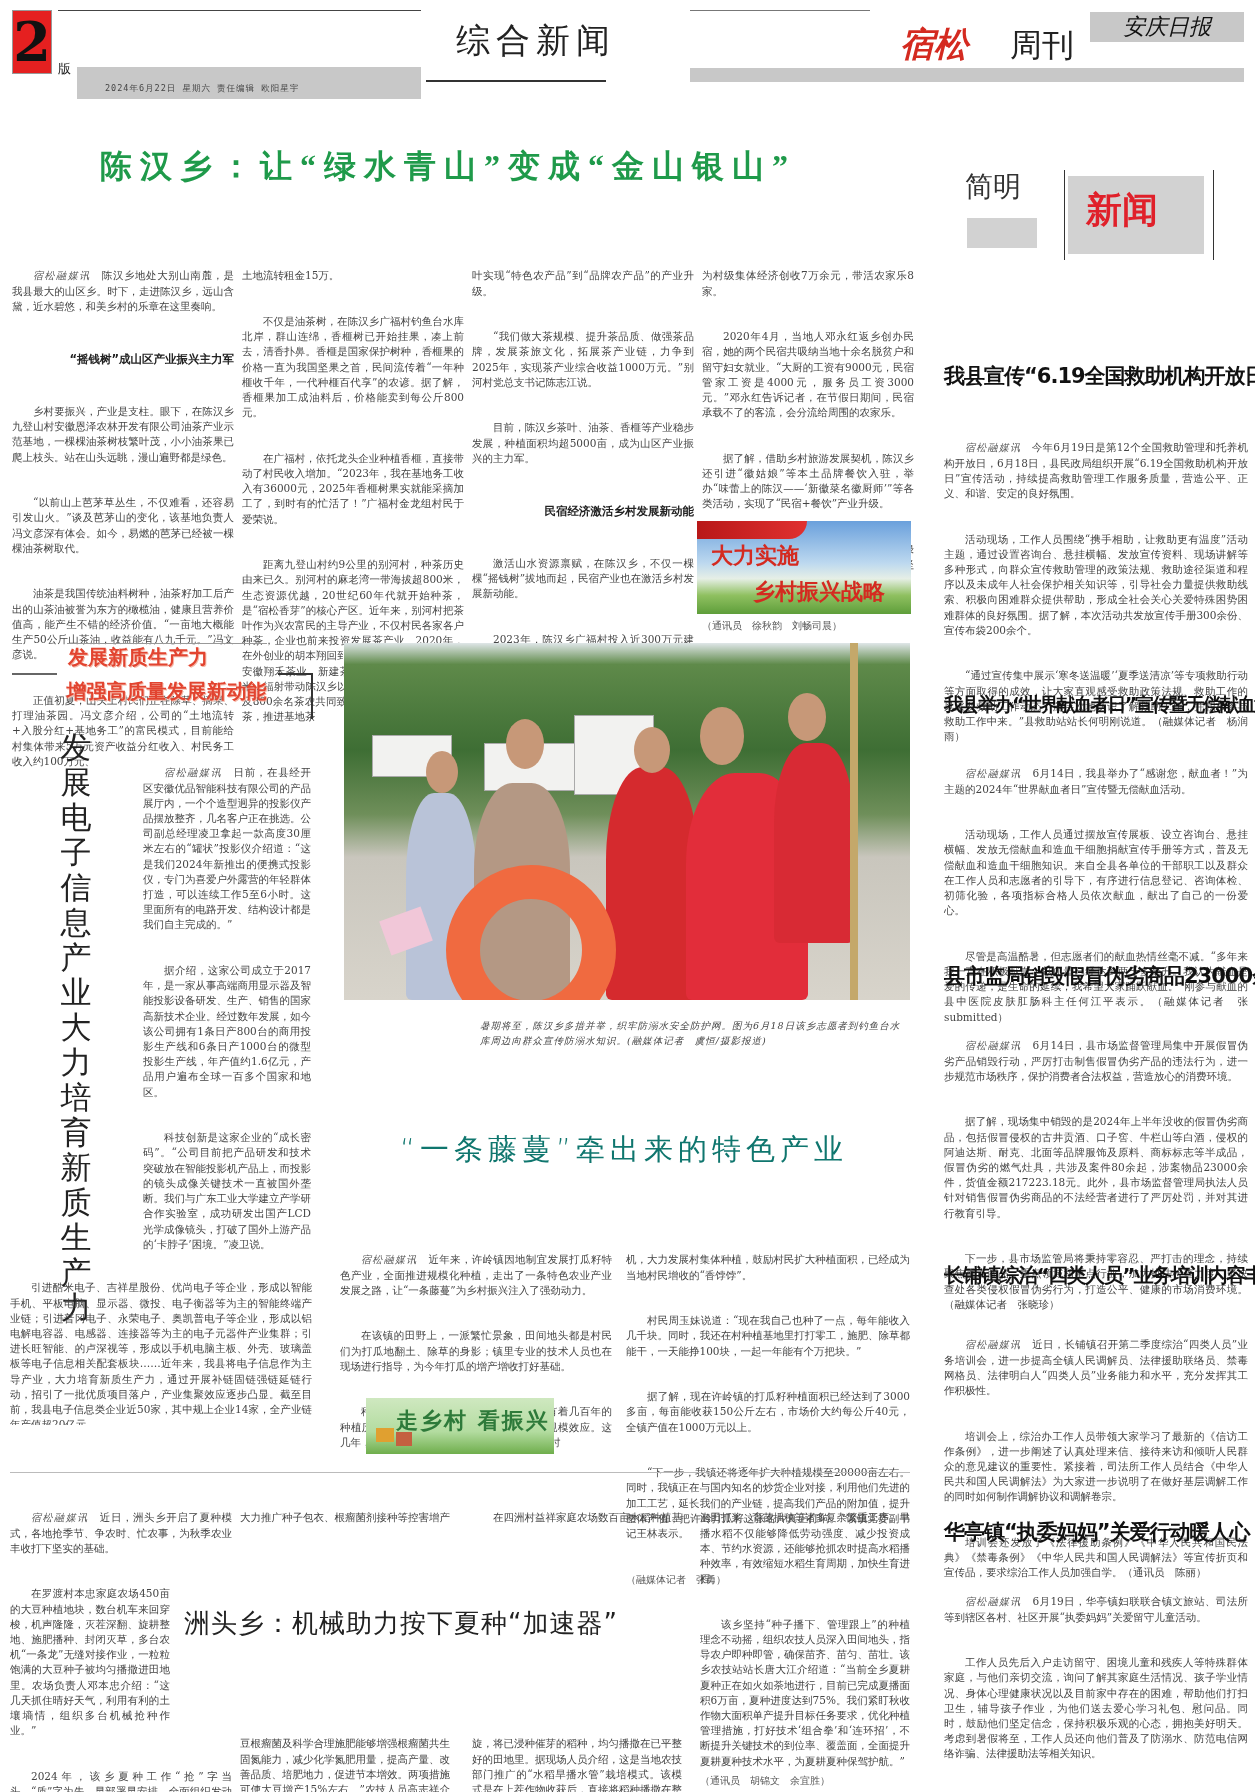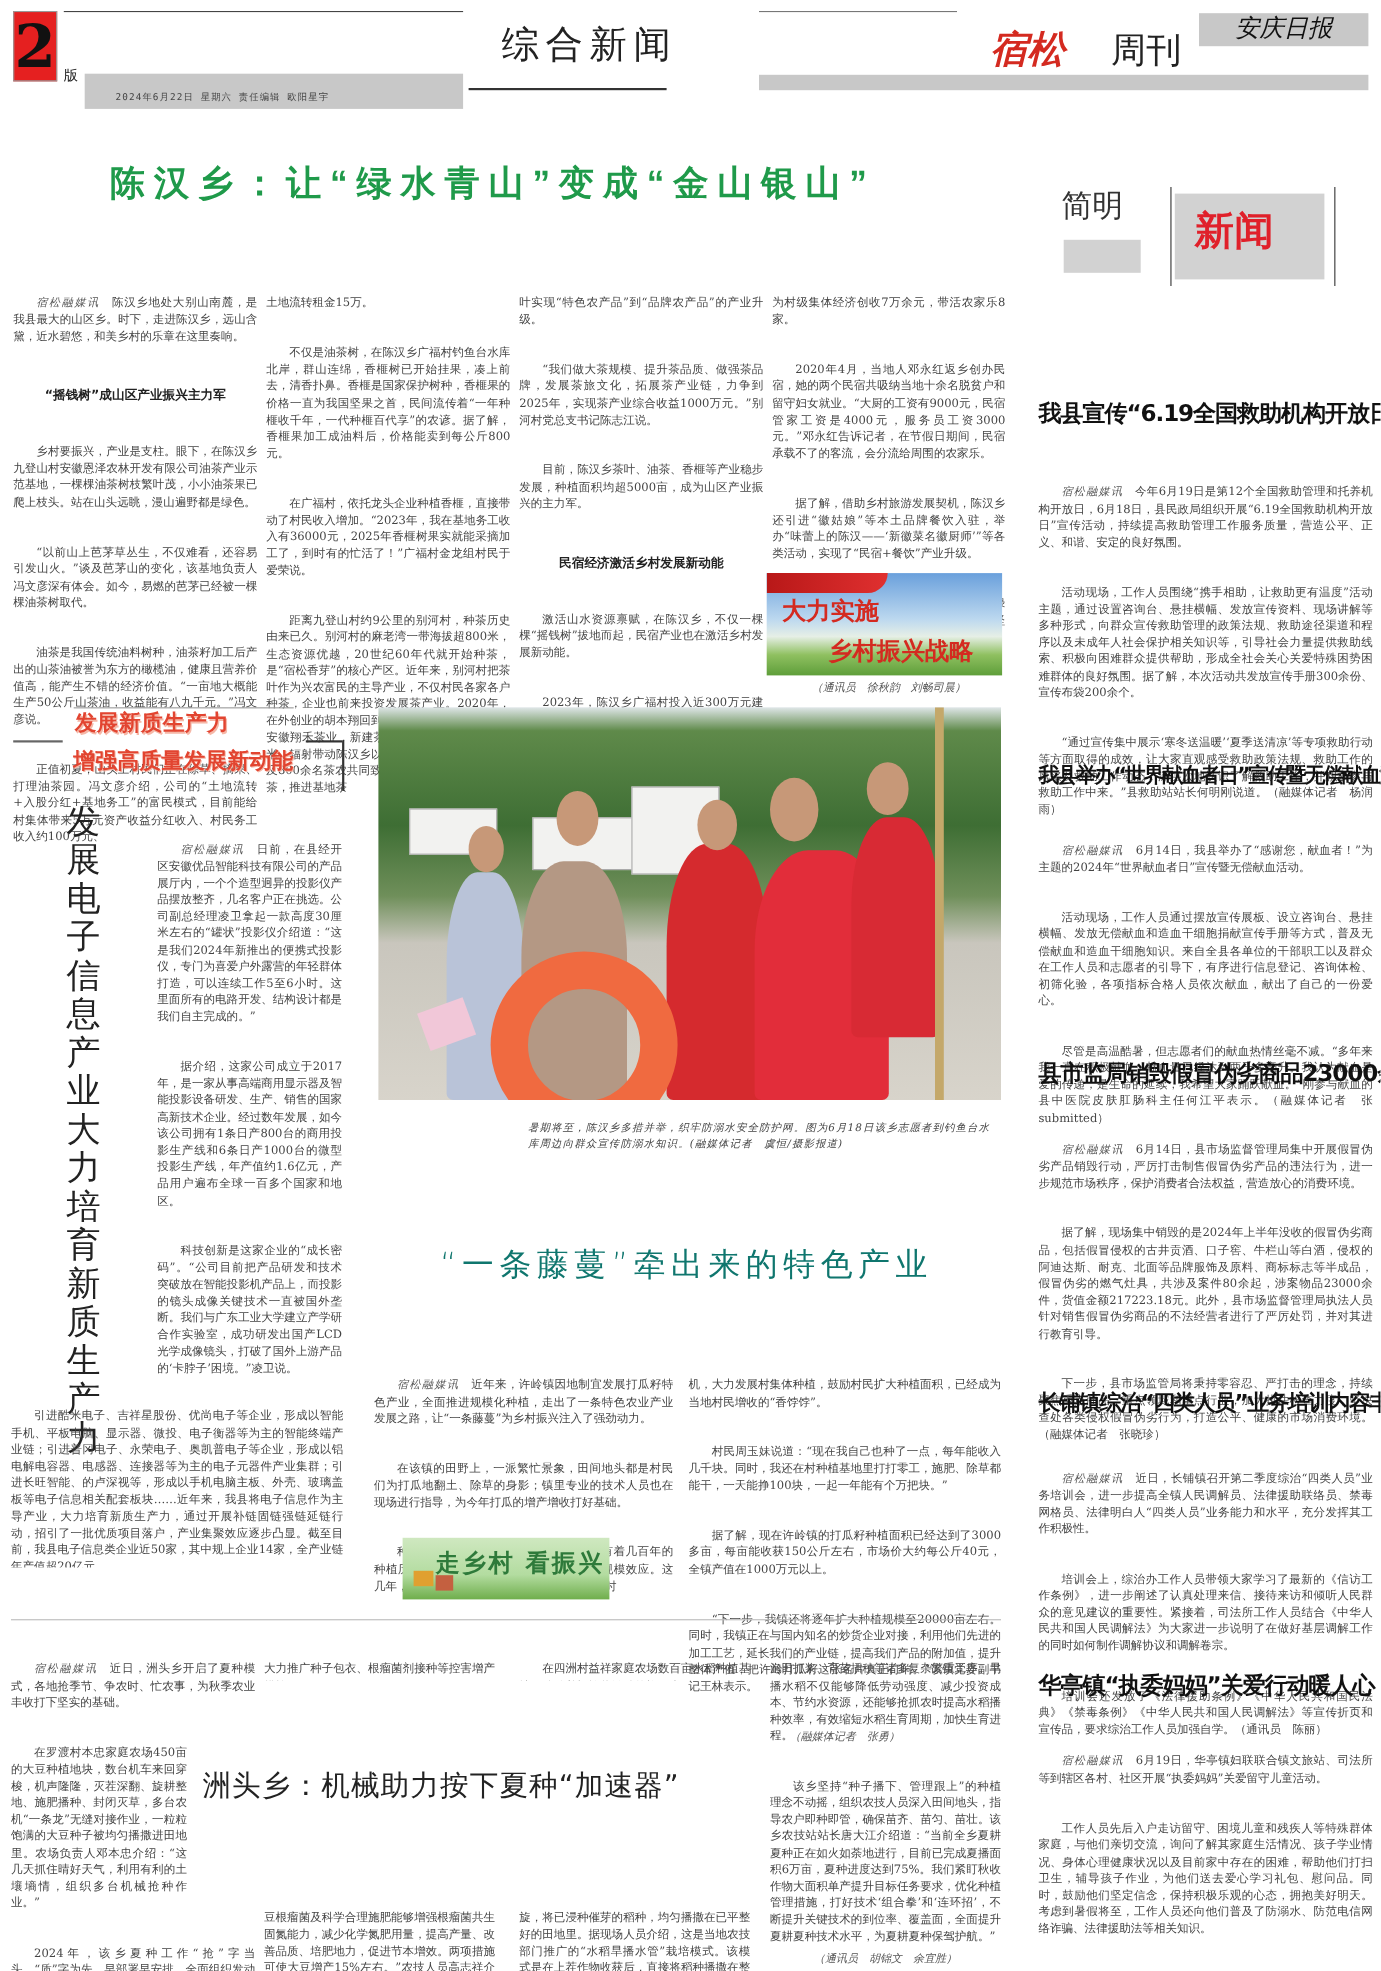--- a/index.html
+++ b/index.html
@@ -1,38 +1,38 @@
 <!DOCTYPE html>
 <html><head>
 <meta charset="utf-8">
 <style>
 *{margin:0;padding:0;box-sizing:border-box}
 body{width:1255px;height:1792px;background:#fff;position:relative;overflow:hidden;font-family:"DejaVu Serif","Liberation Serif",serif;color:#333}
 .abs{position:absolute}
 .txt{font-size:10.5px;line-height:15.2px;color:#444;text-align:justify;white-space:pre-wrap}
 .txt p{text-indent:2em}
 .lead{font-family:"DejaVu Serif",serif;font-style:italic;letter-spacing:1px;color:#555;font-size:10px}
-.sub{font-family:"DejaVu Sans",sans-serif;font-weight:bold;font-size:11.5px;text-align:center;color:#222;margin:8px 0 6px}
+.sub{font-family:"DejaVu Sans",sans-serif;font-weight:bold;font-size:11.5px;text-align:right;color:#222;margin:8px 0 6px}
 .rhead{font-family:"DejaVu Sans",sans-serif;font-weight:bold;font-size:21px;color:#111;white-space:nowrap;letter-spacing:-1px;transform-origin:left center}
-.byline{text-align:center;font-style:italic;font-size:10px;color:#555}
+.byline{text-align:left;font-size:10px;color:#555}
 
 #pagenum{left:12px;top:10px;width:40px;height:64px;background:#e52020;border:1px solid #999}
 #pagenum span{display:block;font-family:"DejaVu Serif",serif;font-weight:bold;font-size:54px;color:#111;text-align:center;line-height:62px}
 #ban{left:58px;top:60px;font-family:"DejaVu Sans",sans-serif;font-size:13px;color:#222}
 #dateline{left:77px;top:67px;width:344px;height:16px;background:#c8c8c8;font-family:"DejaVu Sans Mono",monospace;font-size:8.5px;color:#444;padding:16px 28px;letter-spacing:1px}
 #hline1{left:58px;top:10px;width:363px;height:1px;background:#444}
 #section{left:456px;top:18px;font-family:"DejaVu Sans",sans-serif;font-size:34px;color:#222;letter-spacing:6px}
 #secline{left:426px;top:80px;width:180px;height:2px;background:#333}
 #hline2{left:690px;top:10px;width:180px;height:1px;background:#777}
 #hgray{left:690px;top:68px;width:554px;height:14px;background:#c8c8c8}
 #brand{left:900px;top:22px;font-family:"DejaVu Serif",serif;font-weight:bold;font-style:italic;font-size:34px;color:#d42a20}
 #weekly{left:1010px;top:24px;font-family:"DejaVu Sans",sans-serif;font-size:32px;color:#222}
 #anqing{left:1090px;top:12px;width:154px;height:30px;background:#c8c8c8;font-family:"DejaVu Serif",serif;font-style:italic;font-size:22px;color:#111;text-align:center;line-height:30px}
 
-#maintitle{left:100px;top:145px;font-family:Liberation Sans, sans-serif;font-weight:bold;font-size:32px;color:#1f9a4a;letter-spacing:8px}
+#maintitle{left:100px;top:145px;font-family:Liberation Serif, serif;font-weight:bold;font-size:32px;color:#1f9a4a;letter-spacing:8px}
 
 #jm{left:965px;top:168px;font-family:"DejaVu Sans",sans-serif;font-size:28px;color:#333}
 #jmgray{left:967px;top:218px;width:70px;height:30px;background:#d2d2d2}
 #xwbox{left:1064px;top:170px;width:150px;height:90px;border-left:1px solid #333;border-right:1px solid #333}
 #xwgray{left:1068px;top:176px;width:136px;height:78px;background:#d2d2d2}
 #xw{left:1086px;top:186px;font-family:"DejaVu Sans",sans-serif;font-weight:bold;font-size:36px;color:#e0202a}
 
 #banner1{left:697px;top:521px;width:214px;height:93px;background:linear-gradient(180deg,#6aa0dc 0%,#bcd8ef 45%,#e6efe6 62%,#8fc060 80%,#5e9e3a 100%);overflow:hidden}
 #banner1 .flag{position:absolute;left:0;top:0;width:110px;height:18px;background:linear-gradient(90deg,#b81818,#e03030);border-radius:0 0 60px 0}
 #banner1 .l1{position:absolute;left:14px;top:20px;font-family:"DejaVu Sans",sans-serif;font-weight:bold;font-size:22px;color:#d42a20}

